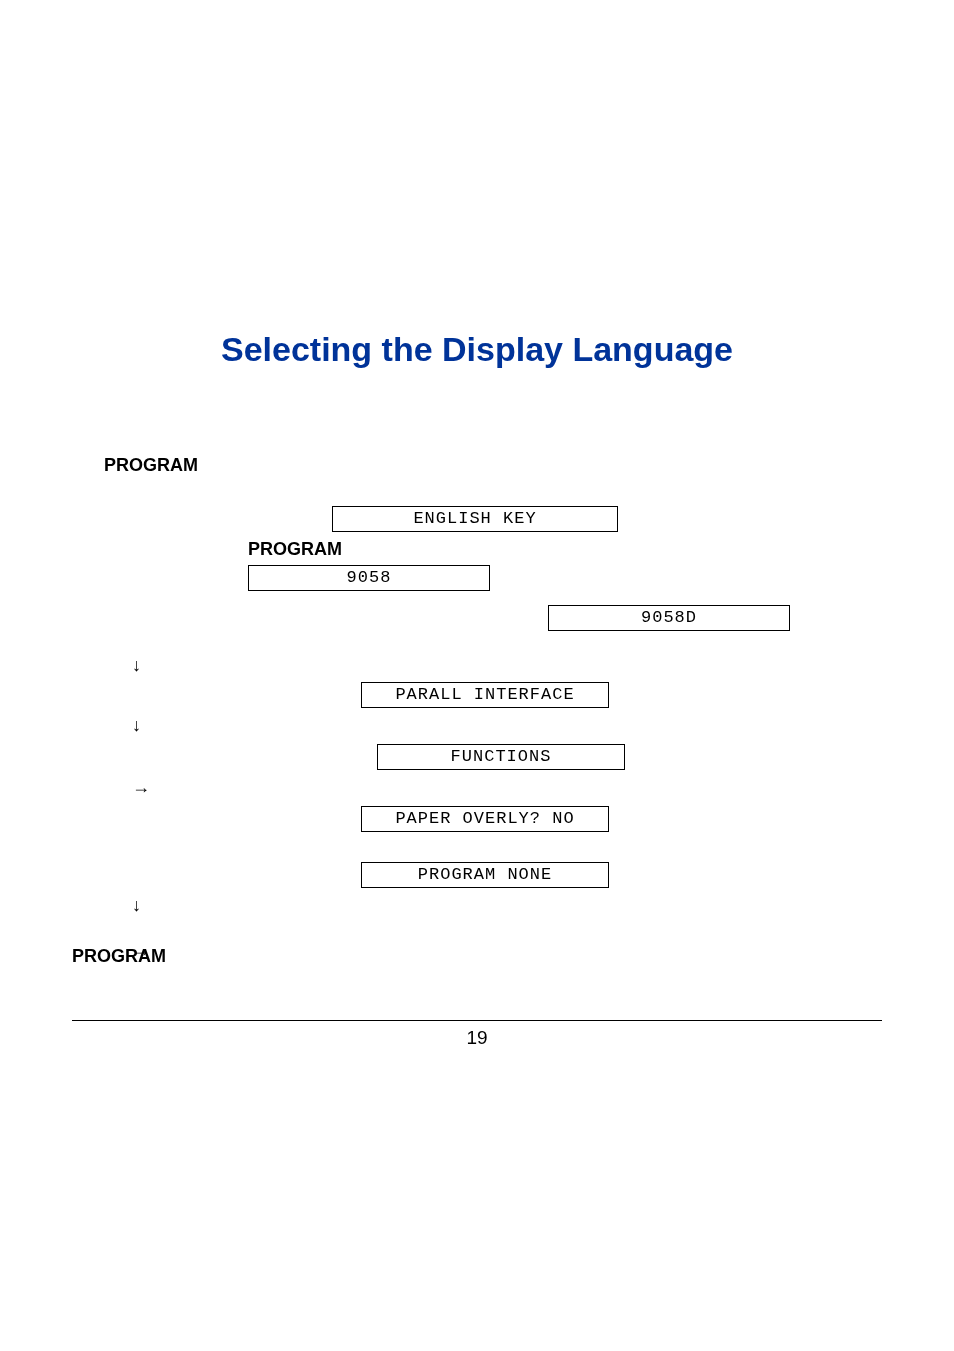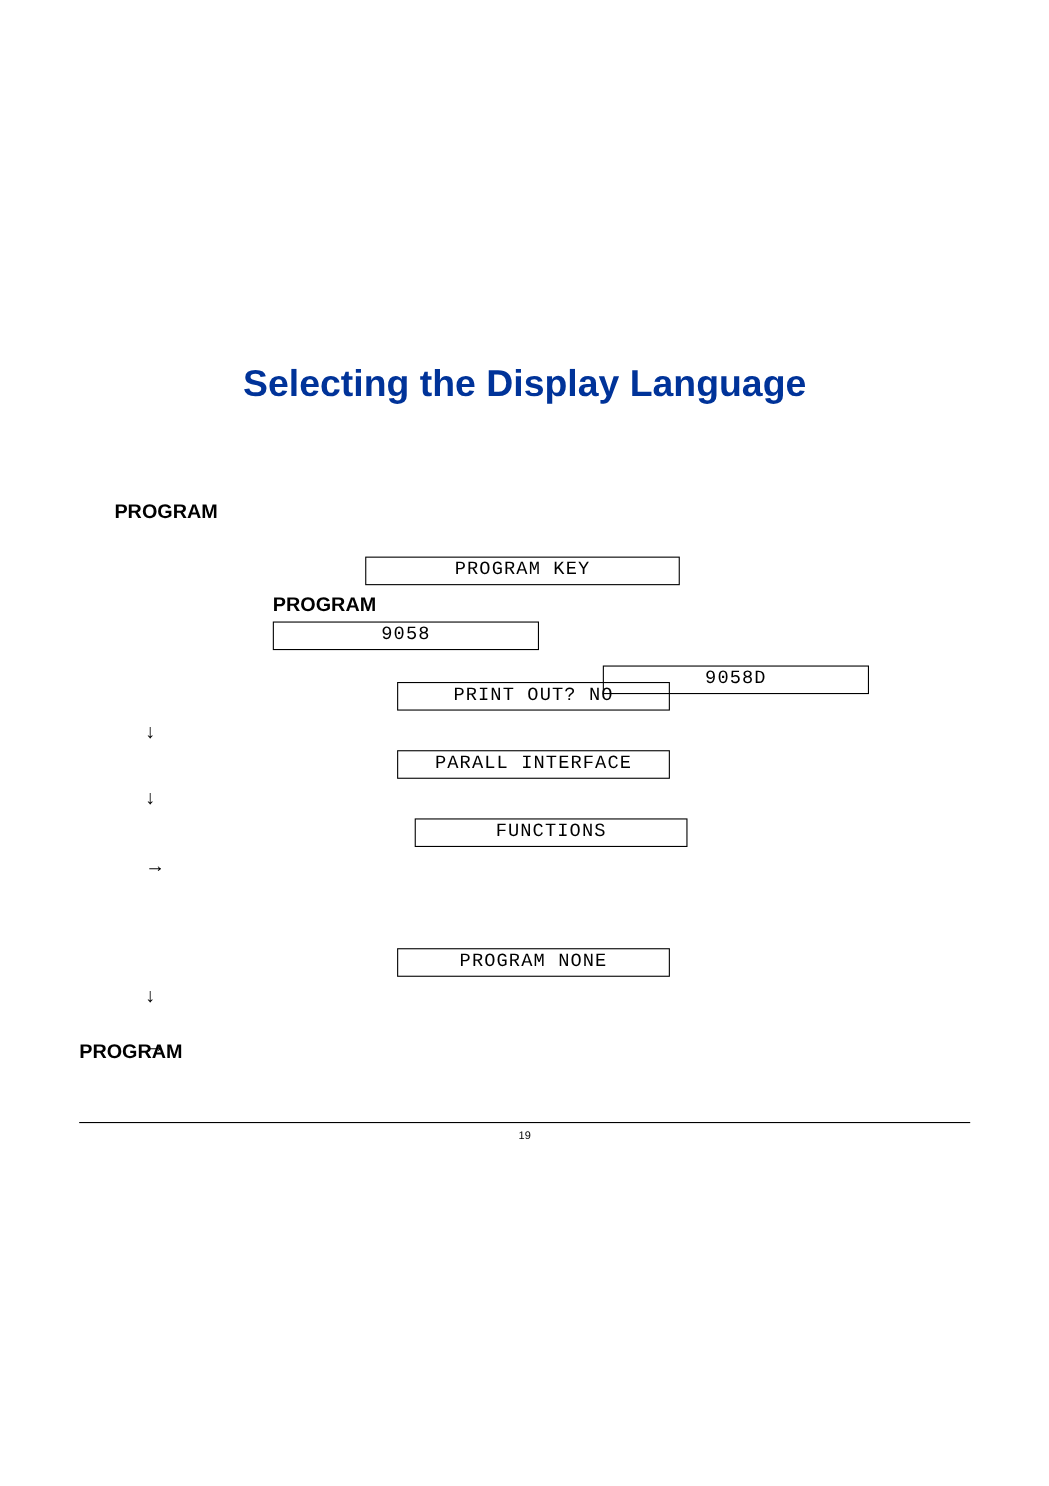--- a/index.html
+++ b/index.html
@@ -85,48 +85,48 @@
     left: 72px;
     width: 810px;
     border-top: 1px solid #000;
   }
   .page-number {
     position: absolute;
     top: 1027px;
     left: 0;
     width: 954px;
     text-align: center;
-    font-size: 10px;
+    font-size: 19px;
   }
 </style>
 </head>
 <body>
 
 <div class="page">
 
   <div class="title">Selecting the Display Language</div>
 
   <div class="label-program-1">PROGRAM</div>
 
-  <div class="lcd lcd-release">PROGRAM KEY</div>
+  <div class="lcd lcd-release">ENGLISH KEY</div>
 
   <div class="label-program-2">PROGRAM</div>
 
   <div class="lcd lcd-9058">9058</div>
   <div class="lcd lcd-9058d">9058D</div>
 
-  <div class="lcd lcd-print">PRINT OUT? NO</div>
   <div class="arrow arr-1">↓</div>
 
   <div class="lcd lcd-parall">PARALL INTERFACE</div>
   <div class="arrow arr-2">↓</div>
 
   <div class="lcd lcd-func">FUNCTIONS</div>
   <div class="arrow arr-3">→</div>
 
+  <div class="lcd lcd-paper">PAPER OVERLY? NO</div>
 
   <div class="lcd lcd-seq">PROGRAM NONE</div>
   <div class="arrow arr-4">↓</div>
 
   <div class="arrow arr-5">→</div>
 
   <div class="label-program-3">PROGRAM</div>
 
   <div class="footer-line"></div>
   <div class="page-number">19</div>

